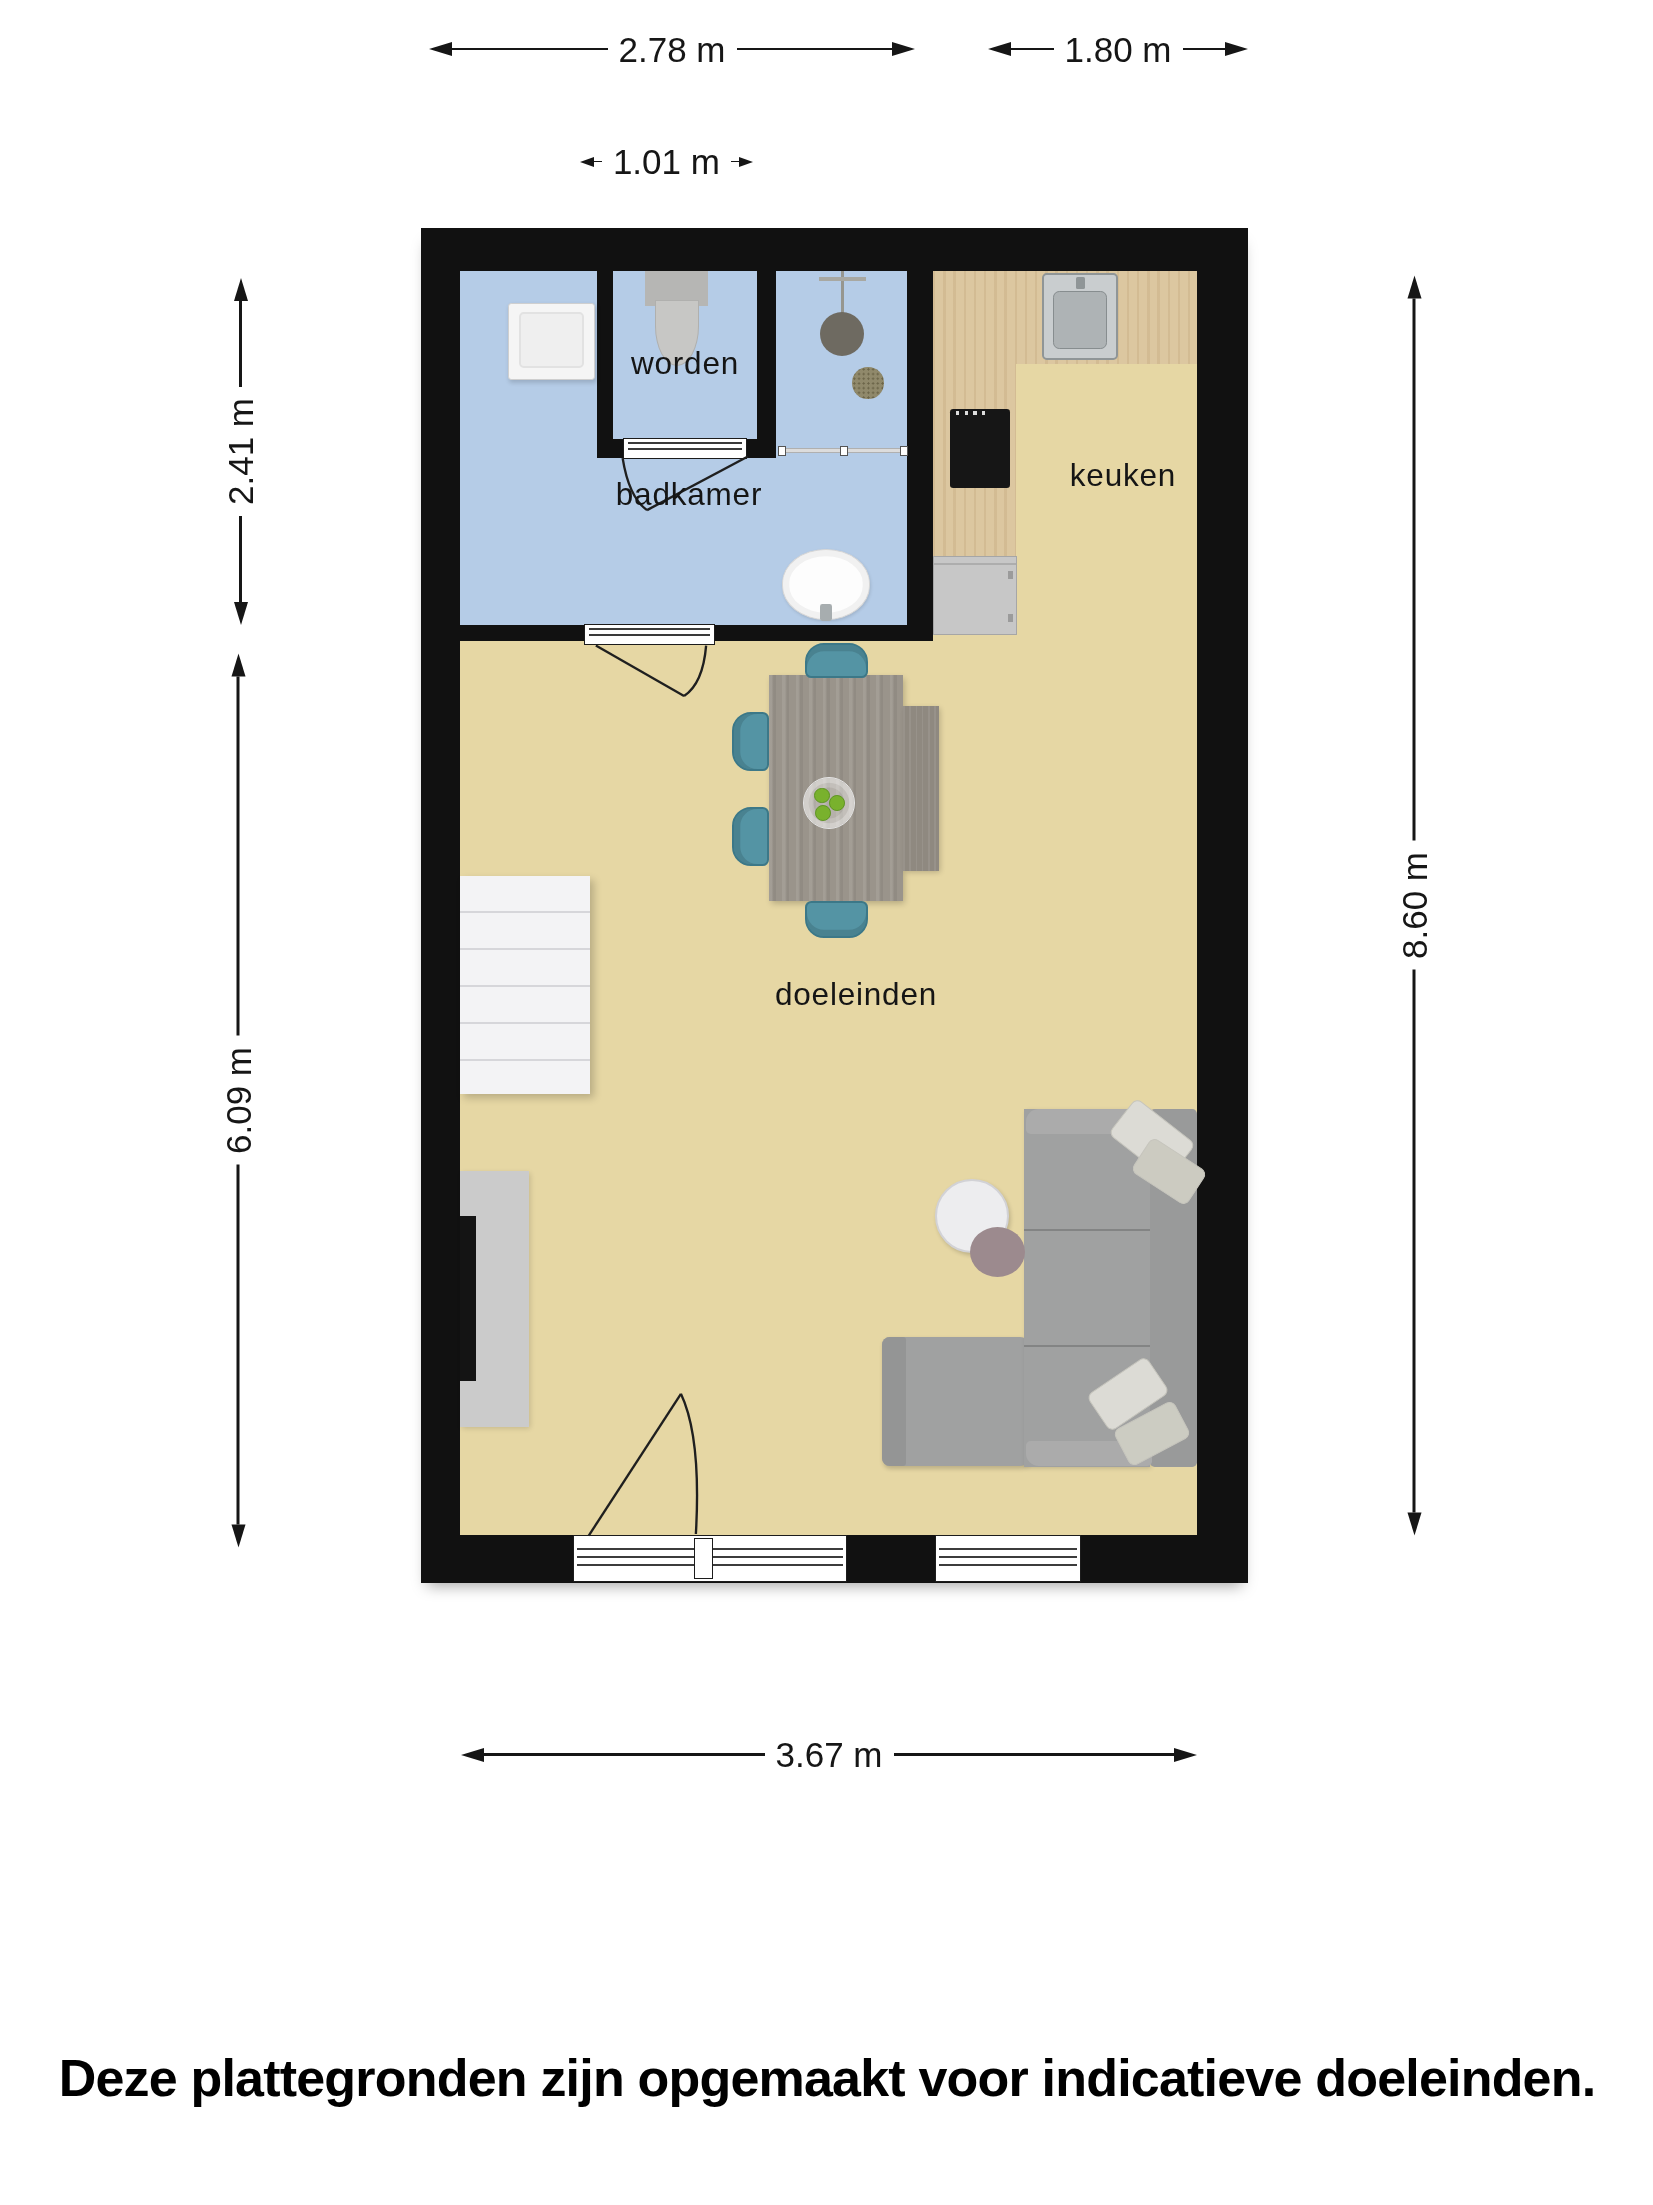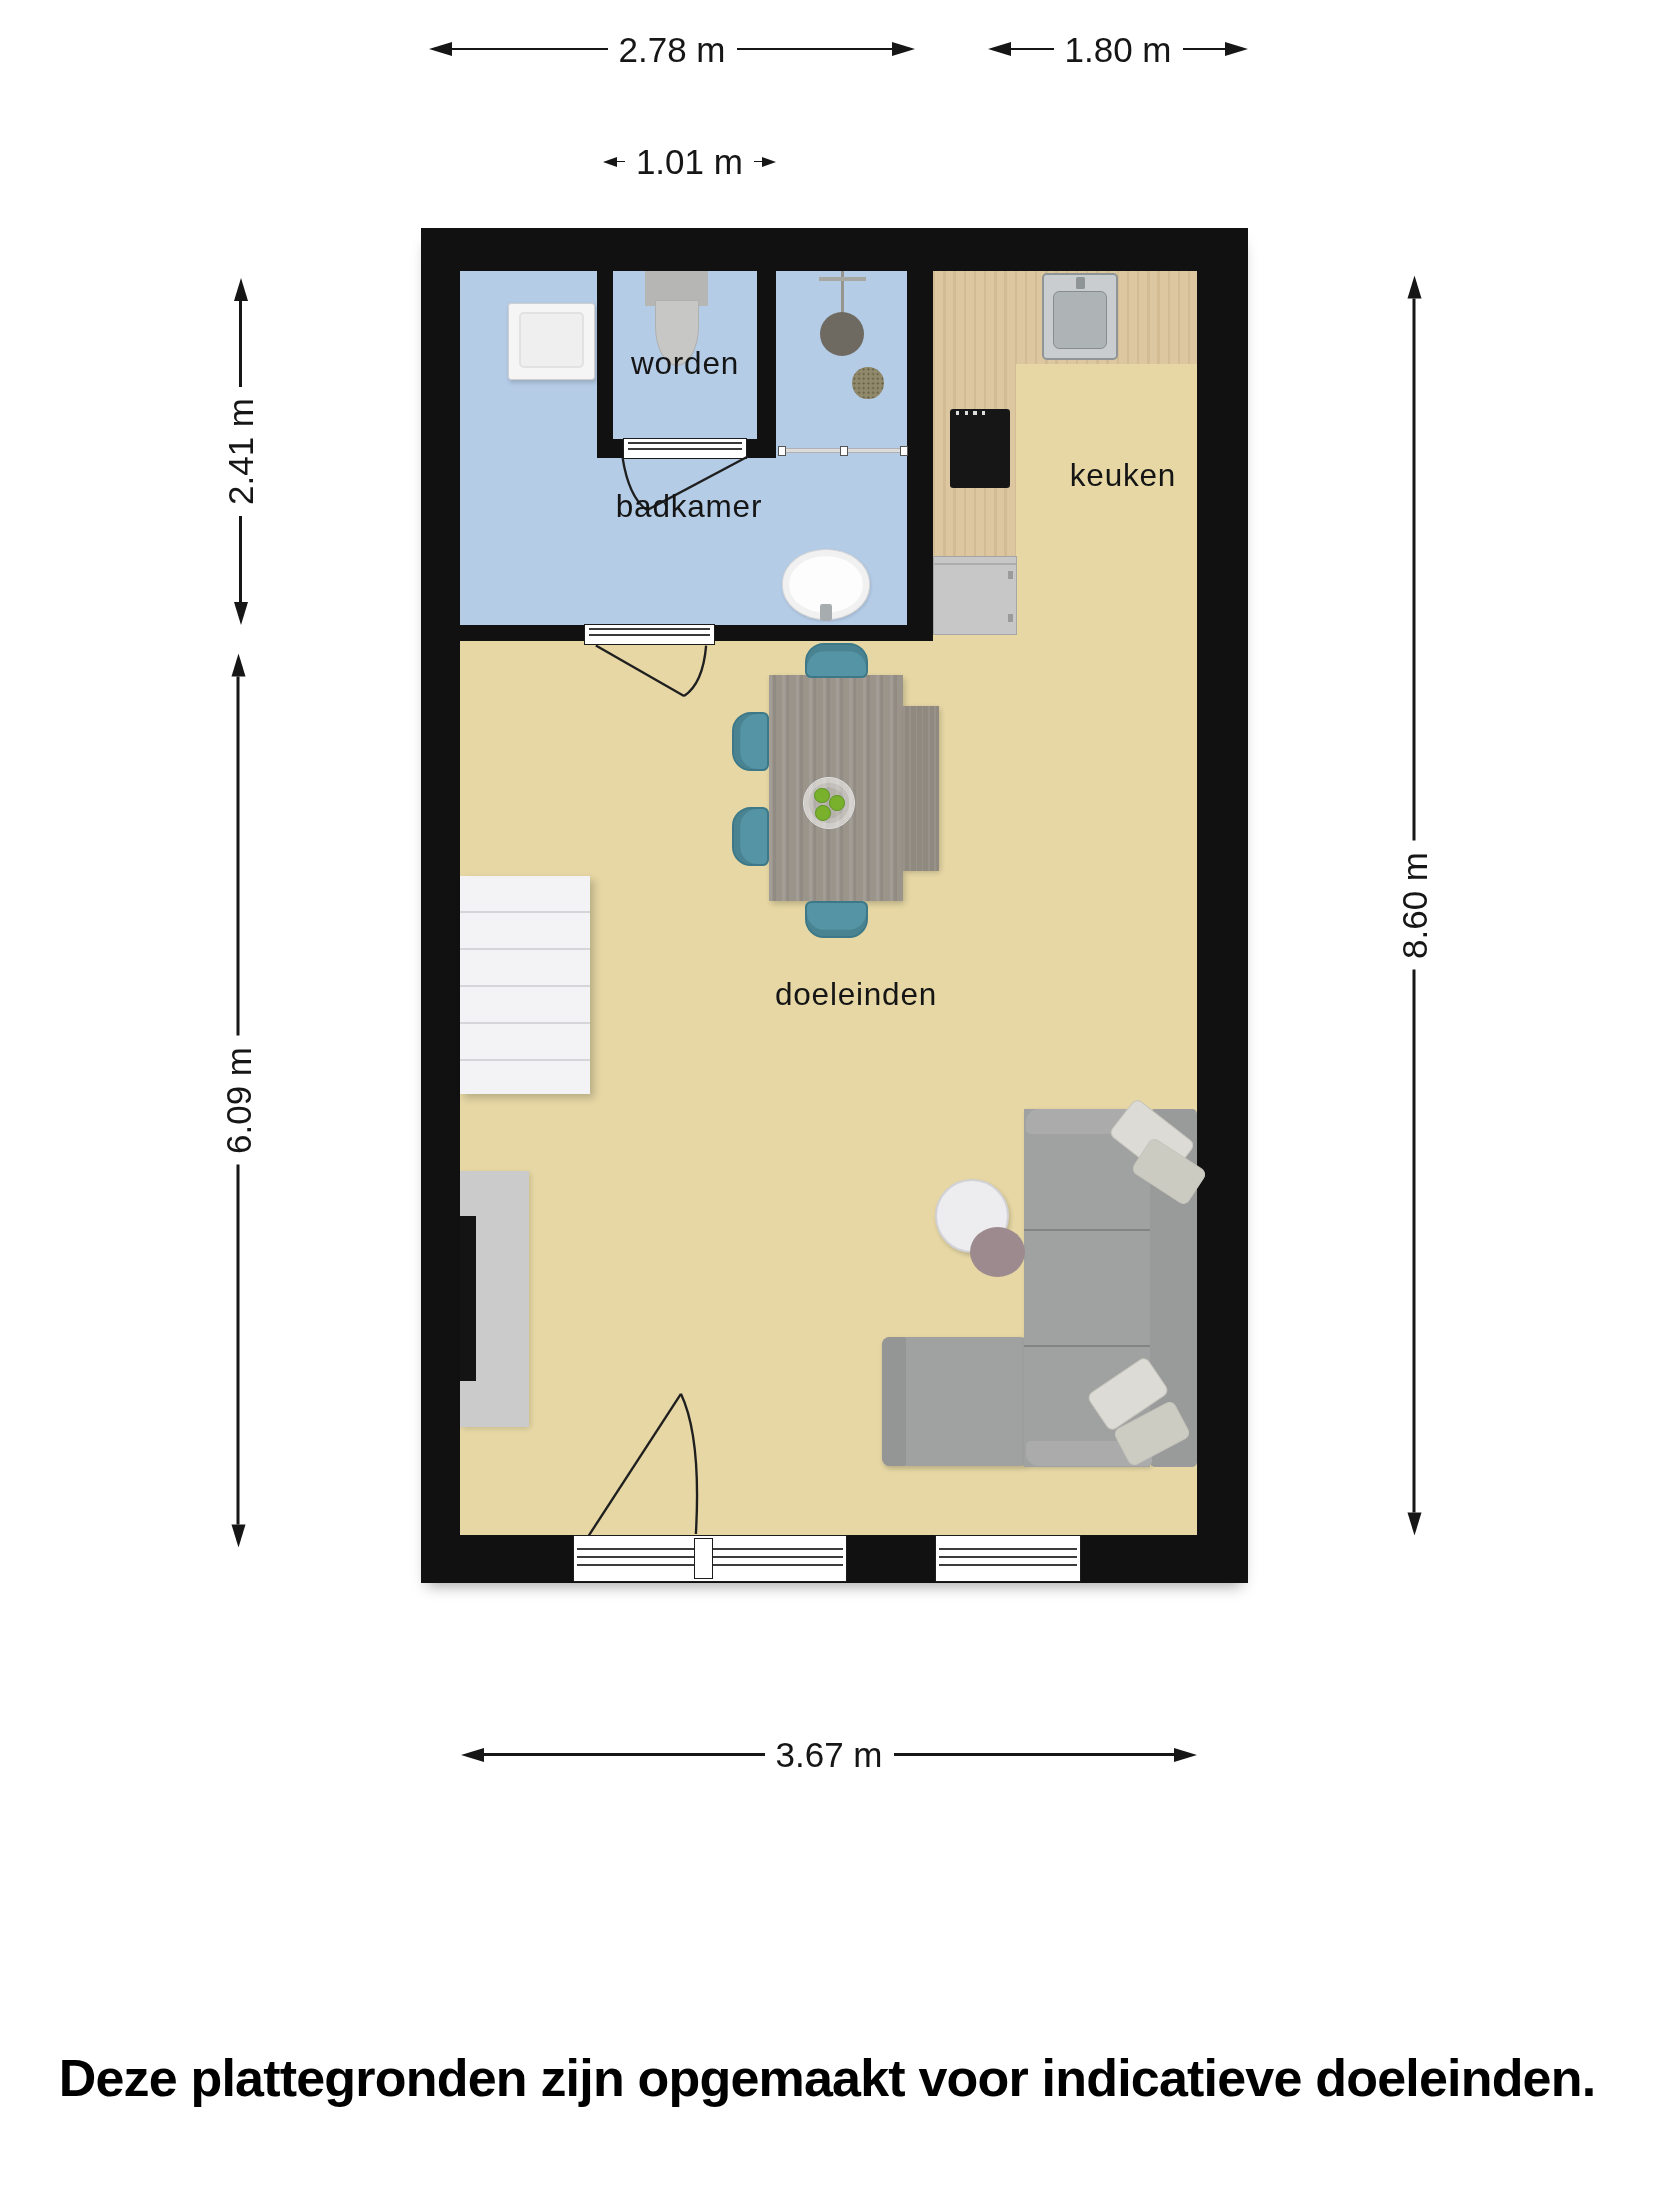--- a/index.html
+++ b/index.html
@@ -26,21 +26,21 @@
   .dim .ah.r{border-left:23.6px solid var(--ink)}
   .dim .lbl{padding:0 11px;line-height:1}
   .dim.v{transform:rotate(-90deg)}
   .dim.small .ln{flex:0 0 7.9px;height:1.6px}
   .dim.small .ah{border-top-width:5.5px;border-bottom-width:5.5px}
   .dim.small .ah.l{border-right-width:14px}
   .dim.small .ah.r{border-left-width:14px}
 
   #d314{left:429px;top:31.5px;width:486px}
   #d180{left:988px;top:31.5px;width:260px}
-  #d101{left:603px;top:144px;width:161px}
+  #d101{left:580px;top:144px;width:161px}
   #d241{left:67px;top:434px;width:347px}
   #d609{left:-209px;top:1083px;width:894px}
   #d860{left:784px;top:888px;width:1260px}
   #d504{left:461px;top:1737px;width:736px}
 
   
   #plan{position:absolute;left:421px;top:228px;width:827px;height:1355px;
         background:var(--wall);box-shadow:0 9.5px 14px -6.3px rgba(0,0,0,.35)}
   #plan>div{position:absolute}
 
@@ -159,21 +159,21 @@
                 background:repeating-linear-gradient(to bottom,#3c3c3c 0 2px,transparent 2px 7.9px)}
   .open-door{left:152px;top:1307px;width:274px;height:47px}
   .open-door .mull{position:absolute;left:120px;top:1.6px;width:19px;height:41px;background:#fff;border:1.6px solid #1c1c1c}
   .open-win{left:514px;top:1307px;width:146px;height:47px}
 
   .swings{position:absolute;left:0;top:0;pointer-events:none}
   .swings path{stroke:#1f1f1f;stroke-width:3;fill:none}
 
   .rlabel{position:absolute;transform:translate(-50%,-50%);font-size:31.5px;color:#151515;letter-spacing:0.8px}
   .lbl-toilet{left:264px;top:135px}
-  .lbl-badkamer{left:268px;top:278px}
+  .lbl-badkamer{left:268px;top:266px}
   .lbl-keuken{left:702px;top:247px}
   .lbl-woonkamer{left:435px;top:766px}
 
   .disclaimer{position:absolute;left:0;right:0;top:2046px;text-align:center;
               font-weight:bold;font-size:52px;line-height:1.24;color:#000;letter-spacing:-0.8px}
 </style>
 </head>
 <body>
 
 <div class="dim" id="d314">

